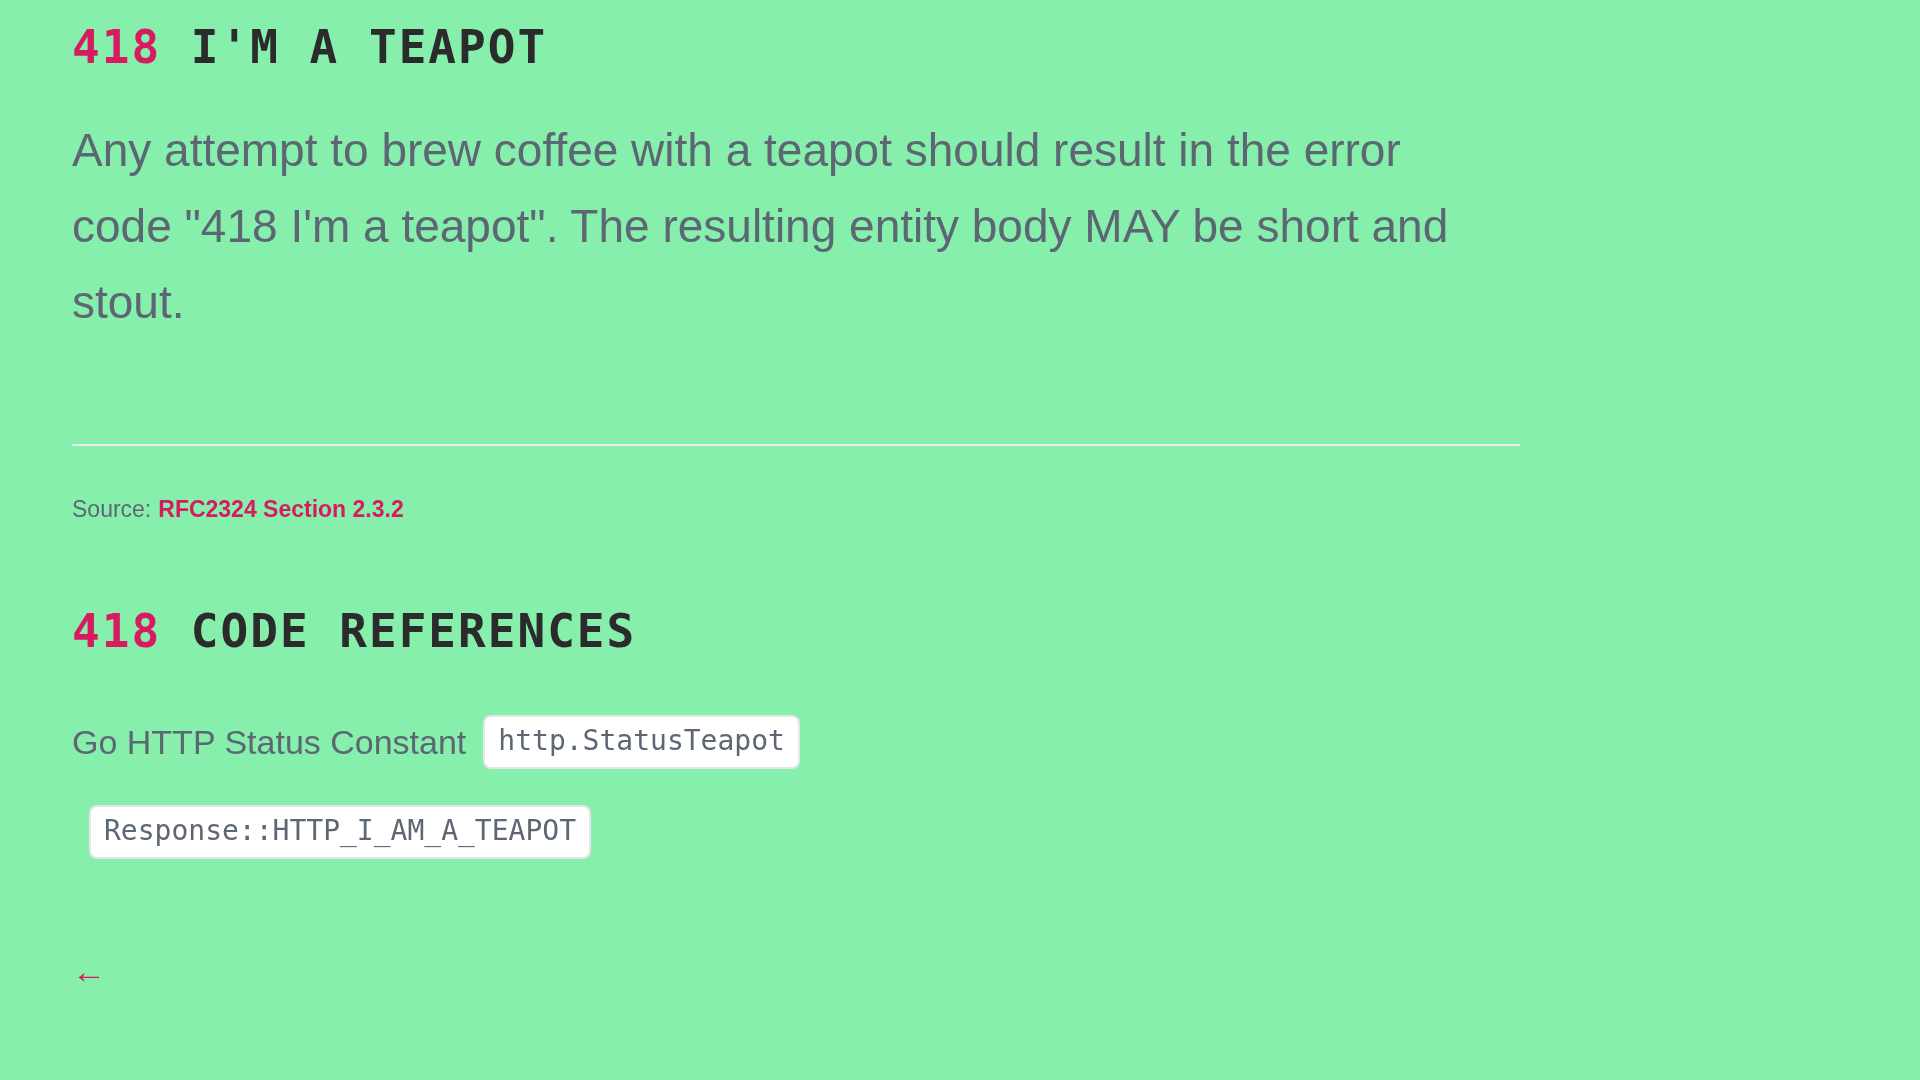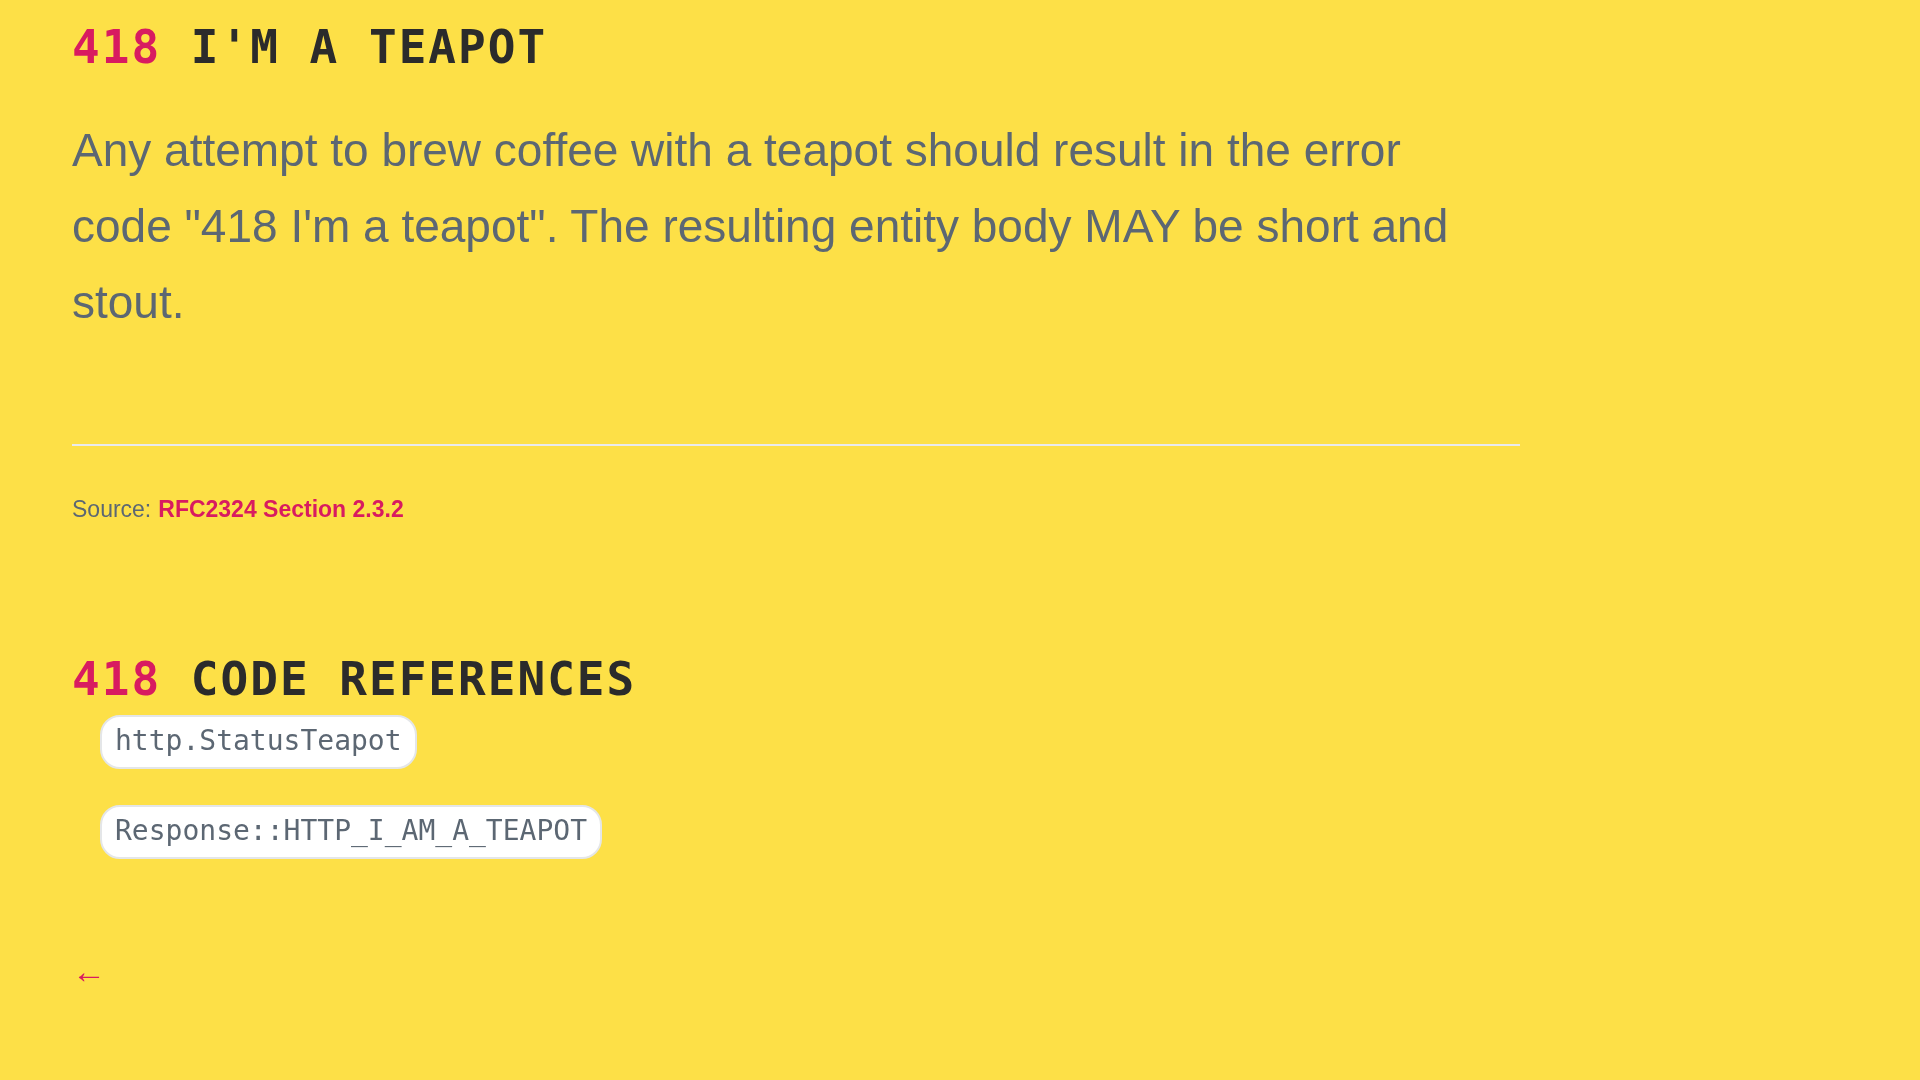--- a/index.html
+++ b/index.html
@@ -14,21 +14,21 @@
     font-family: "Liberation Sans", sans-serif;
     -webkit-font-smoothing: antialiased;
   }
 
   .page {
     position: absolute;
     left: 0;
     top: 0;
     width: 1920px;
     height: 1080px;
-    background: #fde047;
+    background: #86efac;
   }
 
   .content {
     position: absolute;
     left: 72px;
     top: 0;
     width: 1450px;
   }
 
   
@@ -97,21 +97,20 @@
     font-weight: bold;
     text-decoration: none;
     margin-left: 7px;
   }
 
   
   #references-heading {
     position: absolute;
     left: 0;
     top: 606px;
-    margin-top: 48px;
   }
 
   .ref-row {
     position: absolute;
     left: 0;
     display: flex;
     align-items: center;
     white-space: nowrap;
   }
   #ref-row-0 { top: 715px; }
@@ -119,24 +118,24 @@
 
   .ref-label {
     font-size: 34px;
     line-height: 44px;
     color: #5c6773;
     font-weight: 400;
   }
 
   .ref-code {
     display: inline-block;
-    margin-left: 28px;
+    margin-left: 17px;
     padding: 7px 13px 9px 13px;
     border: 2px solid #e4e6e8;
-    border-radius: 20px;
+    border-radius: 8px;
     background: #ffffff;
     font-family: "DejaVu Sans Mono", "Liberation Mono", monospace;
     font-size: 28px;
     line-height: 34px;
     color: #5c6773;
     letter-spacing: 0px;
   }
 
   
   .return-link {
@@ -169,20 +168,21 @@
 
     <hr class="divider">
 
     <div class="source-line">
       <span class="source-label">Source:</span><a class="source-link" href="#">RFC2324 Section 2.3.2</a>
     </div>
 
     <h2 class="status-heading" id="references-heading"><span class="code-number">418</span><span> </span><span>CODE REFERENCES</span></h2>
 
     <div class="ref-row" id="ref-row-0">
+      <span class="ref-label">Go HTTP Status Constant</span>
       <code class="ref-code">http.StatusTeapot</code>
     </div>
 
     <div class="ref-row" id="ref-row-1">
       <code class="ref-code">Response::HTTP_I_AM_A_TEAPOT</code>
     </div>
 
     <a class="return-link" href="#">
       <span class="return-arrow">←</span>
     </a>

